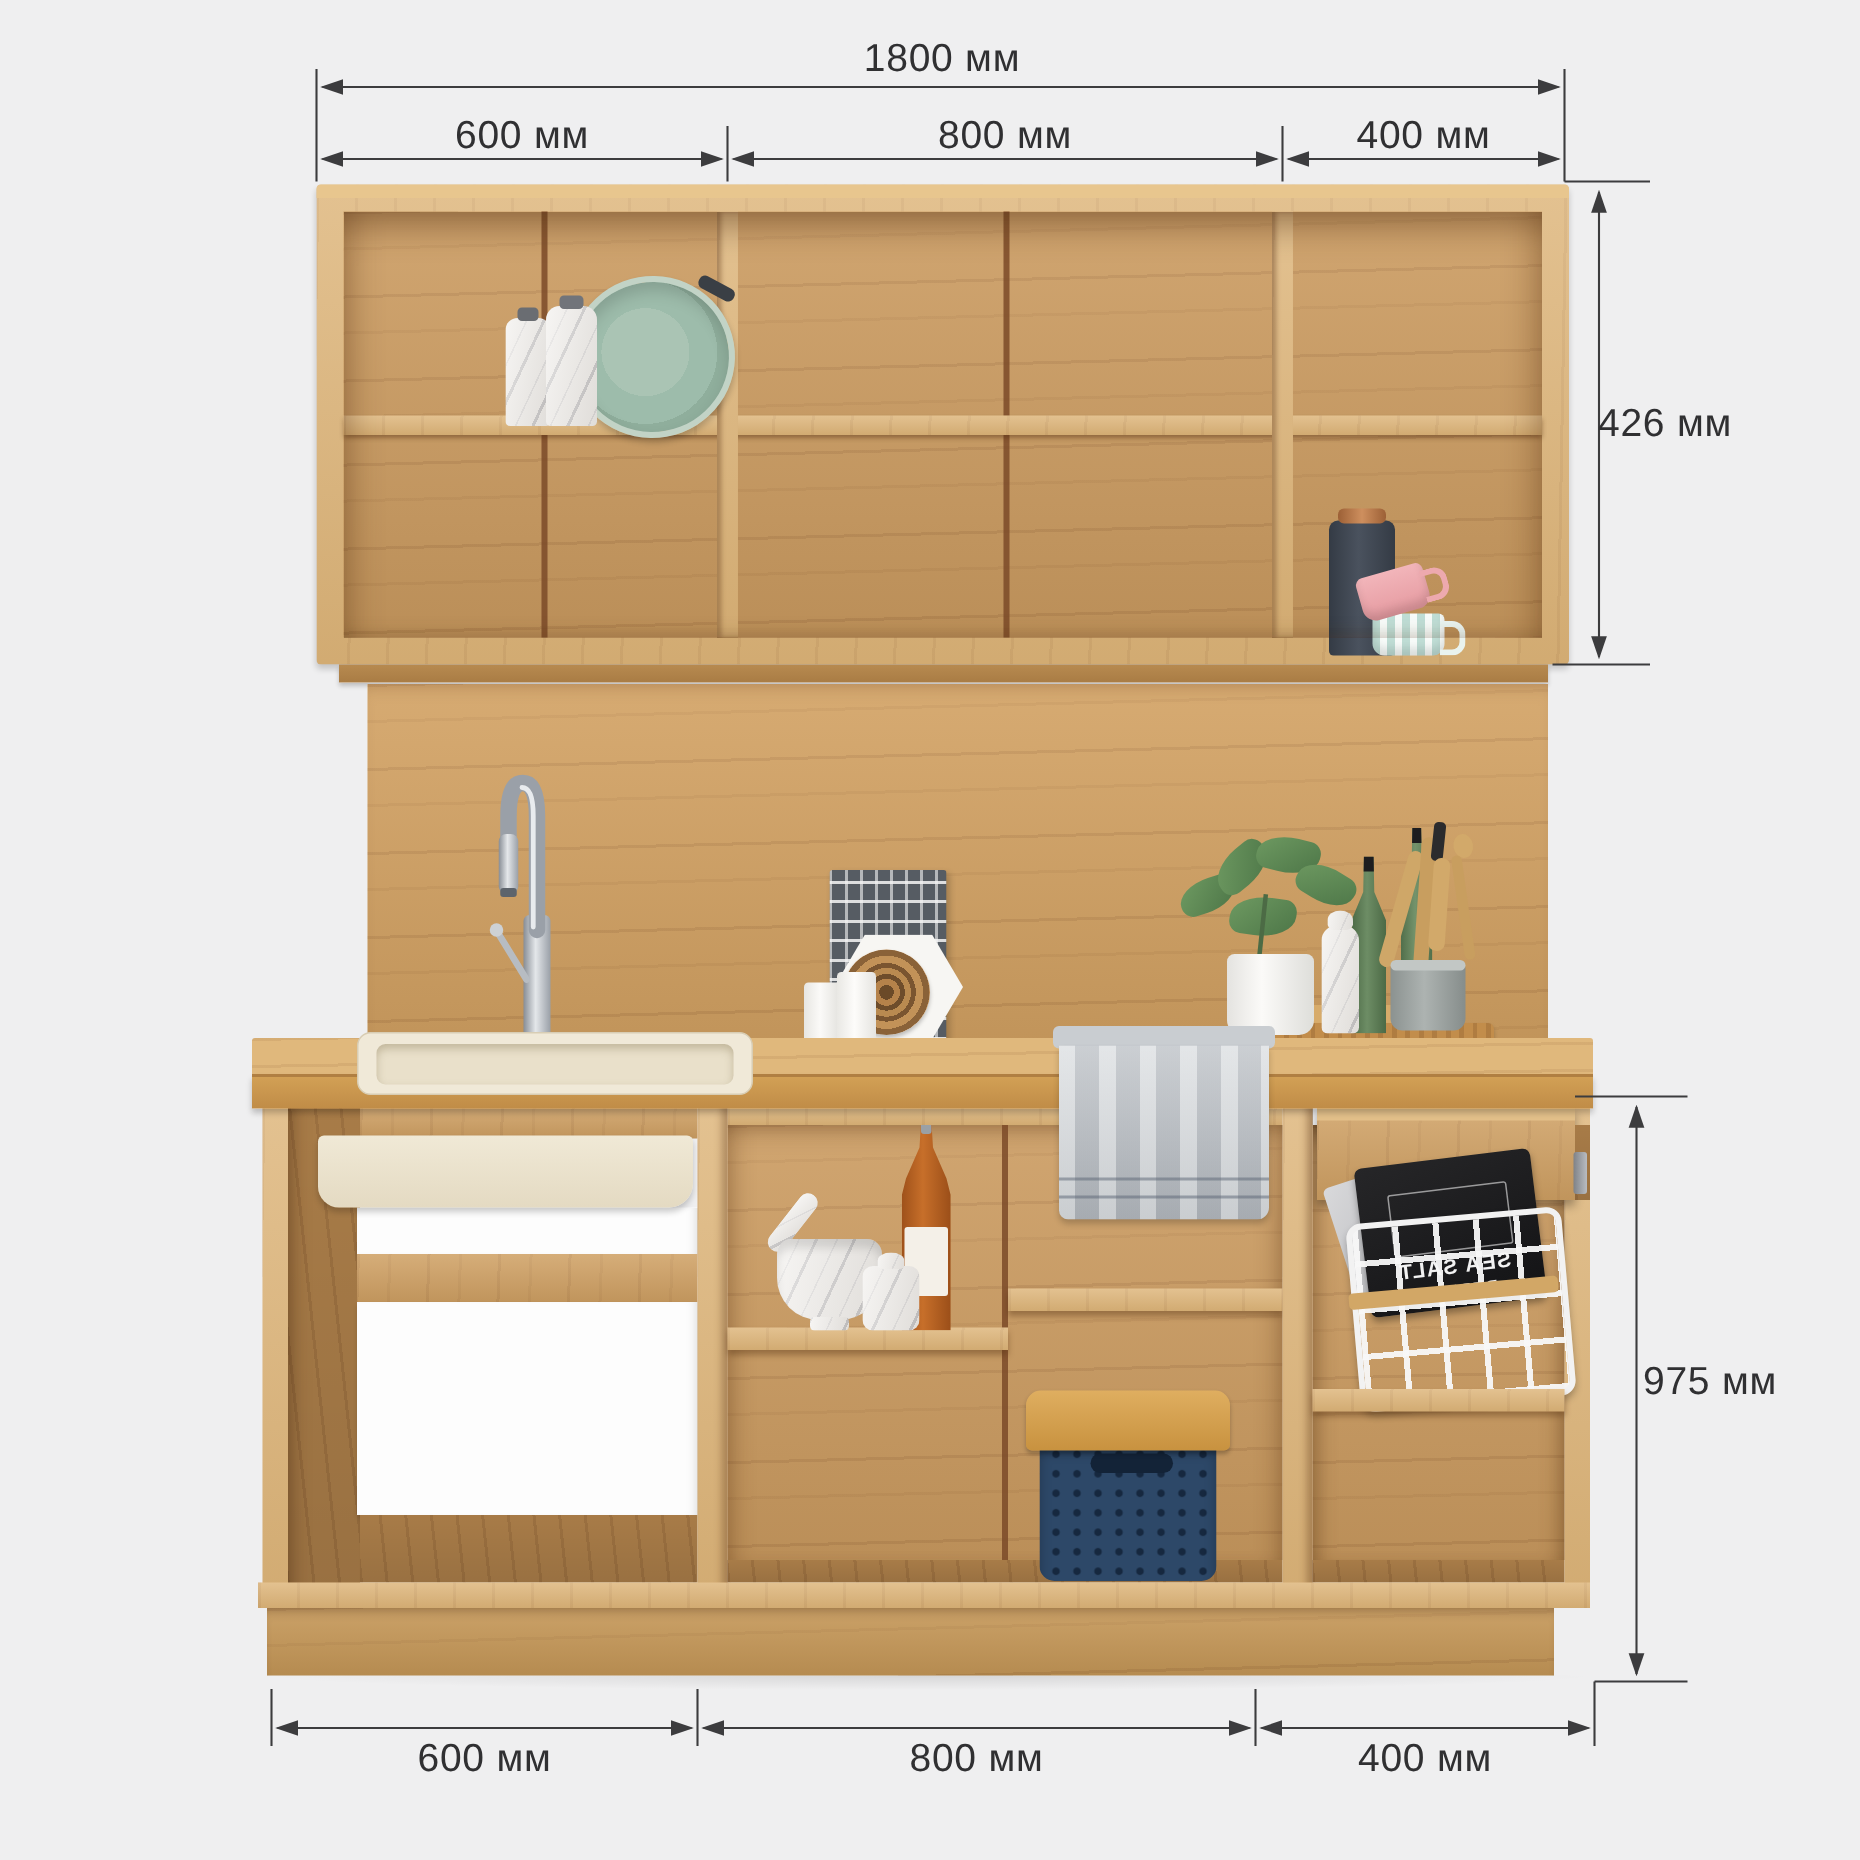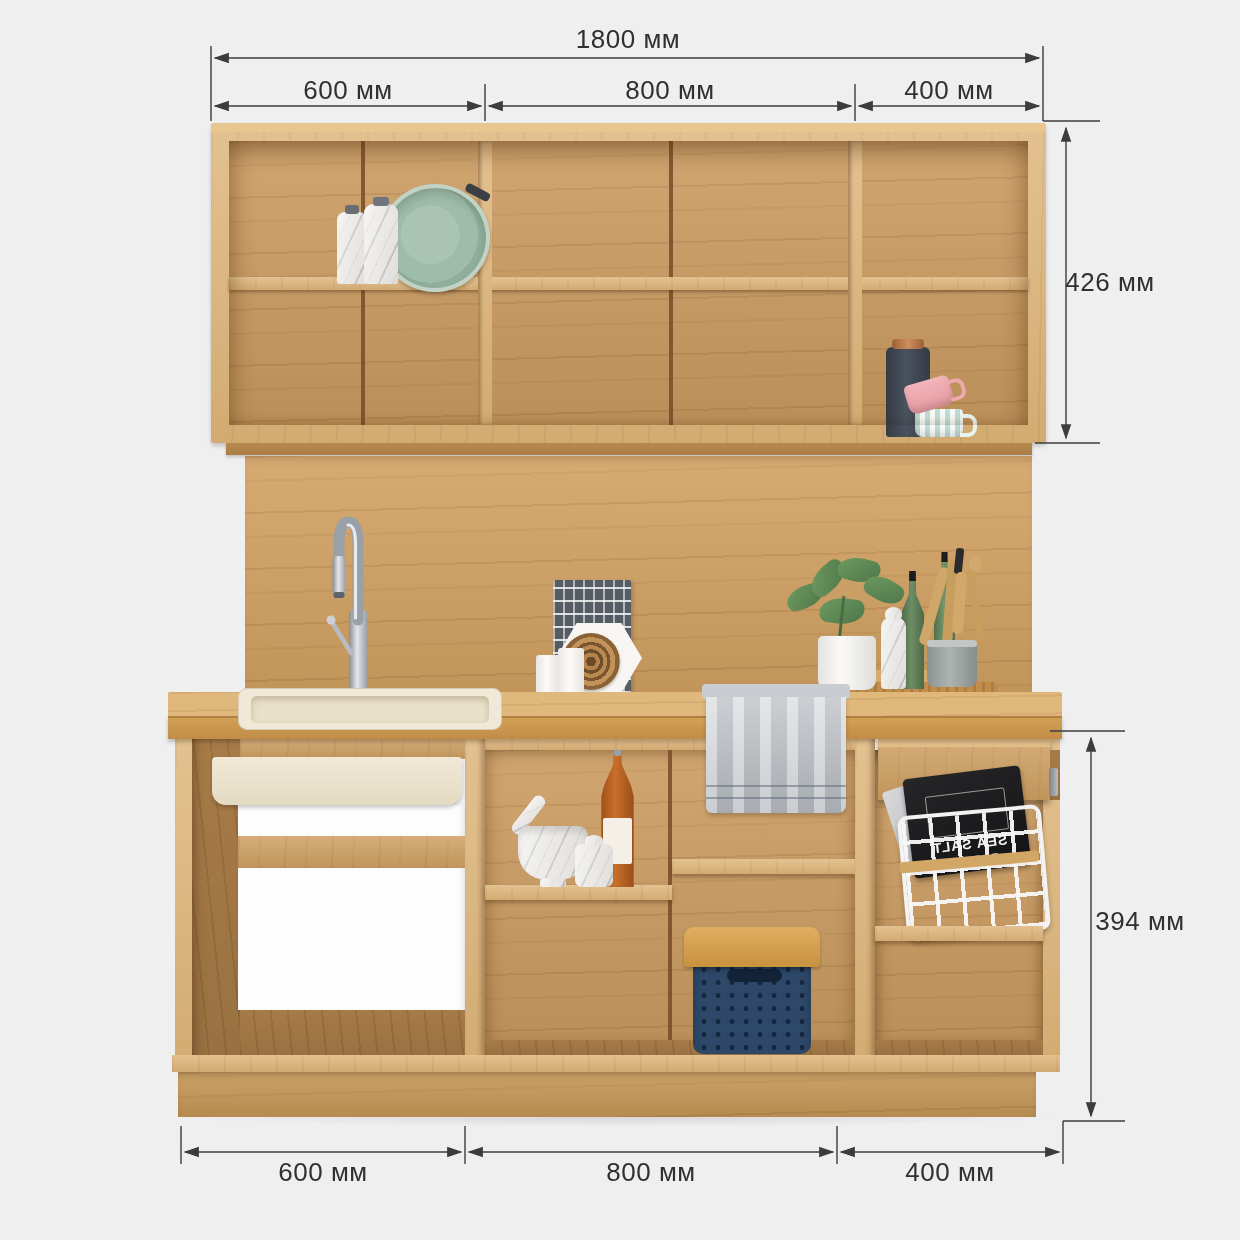--- a/index.html
+++ b/index.html
@@ -256,18 +256,18 @@
       <line x1="469" y1="1152" x2="833" y2="1152" marker-start="url(#ah)" marker-end="url(#ah)"></line>
       <line x1="841" y1="1152" x2="1059" y2="1152" marker-start="url(#ah)" marker-end="url(#ah)"></line>
     </g>
   </svg>
 
   <span class="dim-label" style="left:628px;top:39px;z-index:41;">1800 мм</span>
   <span class="dim-label" style="left:348px;top:90px;z-index:41;">600 мм</span>
   <span class="dim-label" style="left:670px;top:90px;z-index:41;">800 мм</span>
   <span class="dim-label" style="left:949px;top:90px;z-index:41;">400 мм</span>
   <span class="dim-label" style="left:1110px;top:282px;z-index:41;">426 мм</span>
-  <span class="dim-label" style="left:1140px;top:921px;z-index:41;">394 мм</span>
+  <span class="dim-label" style="left:1140px;top:921px;z-index:41;">975 мм</span>
   <span class="dim-label" style="left:323px;top:1172px;z-index:41;">600 мм</span>
   <span class="dim-label" style="left:651px;top:1172px;z-index:41;">800 мм</span>
   <span class="dim-label" style="left:950px;top:1172px;z-index:41;">400 мм</span>
 
 </div>
 
 </body></html>

